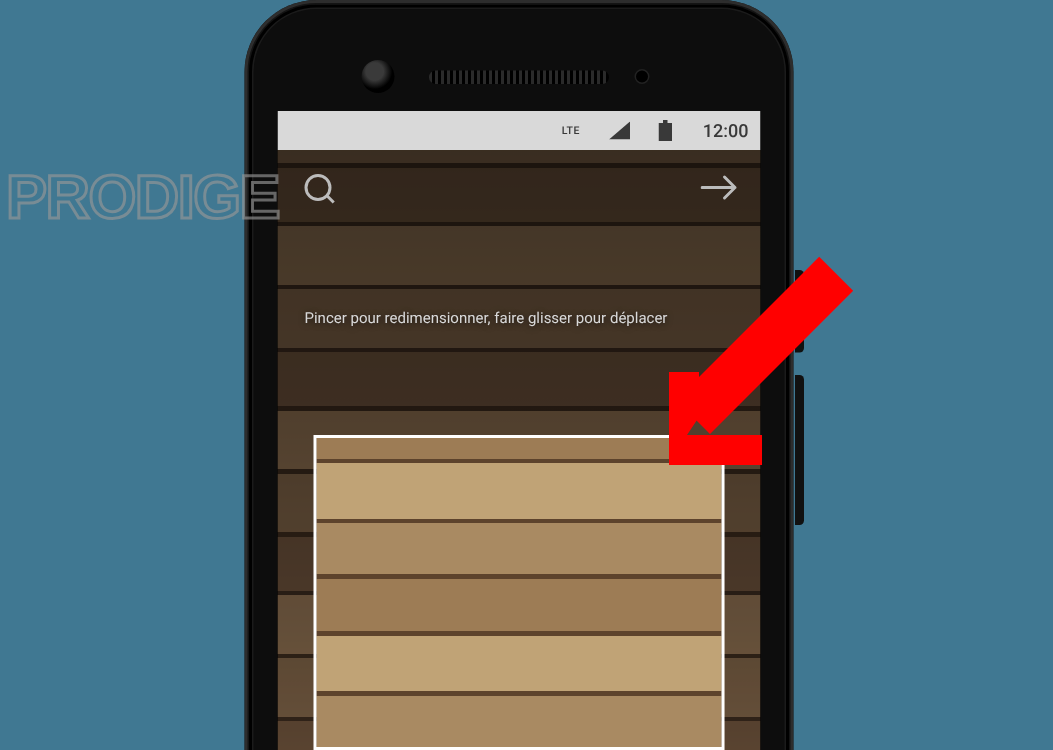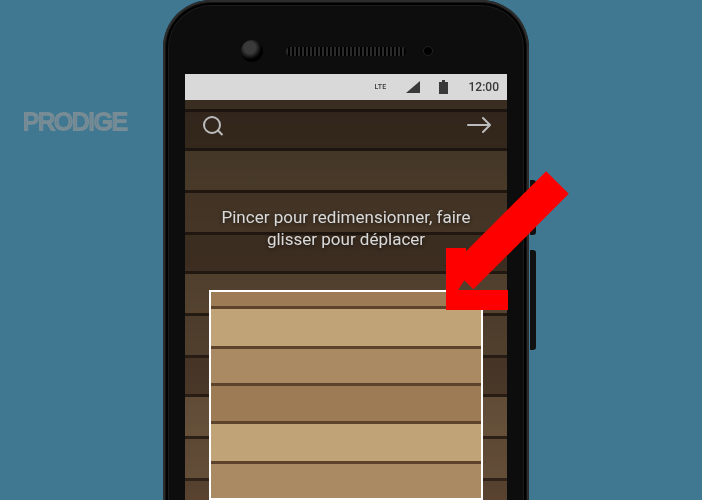--- a/index.html
+++ b/index.html
@@ -146,23 +146,23 @@
   }
   .nav-dot::after{content:"";position:absolute;bottom:-4px;right:-2px;width:2px;height:7px;background:#ddd;transform:rotate(-45deg);}
   .nav-next svg{display:block;}
 
   
   .hint {
     position: absolute;
     top: 106px;
     left: 18px; right: 18px;
     color: #fff;
-    font-size: 17px;
+    font-size: 10px;
     line-height: 1.3;
-    text-align: center;
+    text-align: left;
     text-shadow: 0 1px 4px rgba(0,0,0,.6);
   }
 
   
   .crop {
     position: absolute;
     left: 24px; right: 24px;
     top: 190px;
     height: 210px;
     border: 2px solid #fff;
@@ -184,26 +184,25 @@
   .watermark {
     position: absolute;
     left: 4px;
     top: 108px;
     width: 220px;
     height: 60px;
     color: rgba(255,255,255,.55);
     font-family: Arial Black, Arial, sans-serif;
   }
   .watermark .big {
-    font-size: 24px;
-    font-weight: 400;
+    font-size: 41px;
+    font-weight: 700;
     letter-spacing: -1px;
     -webkit-text-stroke: 2px rgba(150,150,150,.65);
     color: transparent;
-    margin-left: 19px;
   }
   .watermark .small {
     font-size: 13px;
     font-weight: 900;
     letter-spacing: 1px;
     color: rgba(150,150,150,.7);
     margin-top:-4px;
     padding-left: 36px;
   }
 

